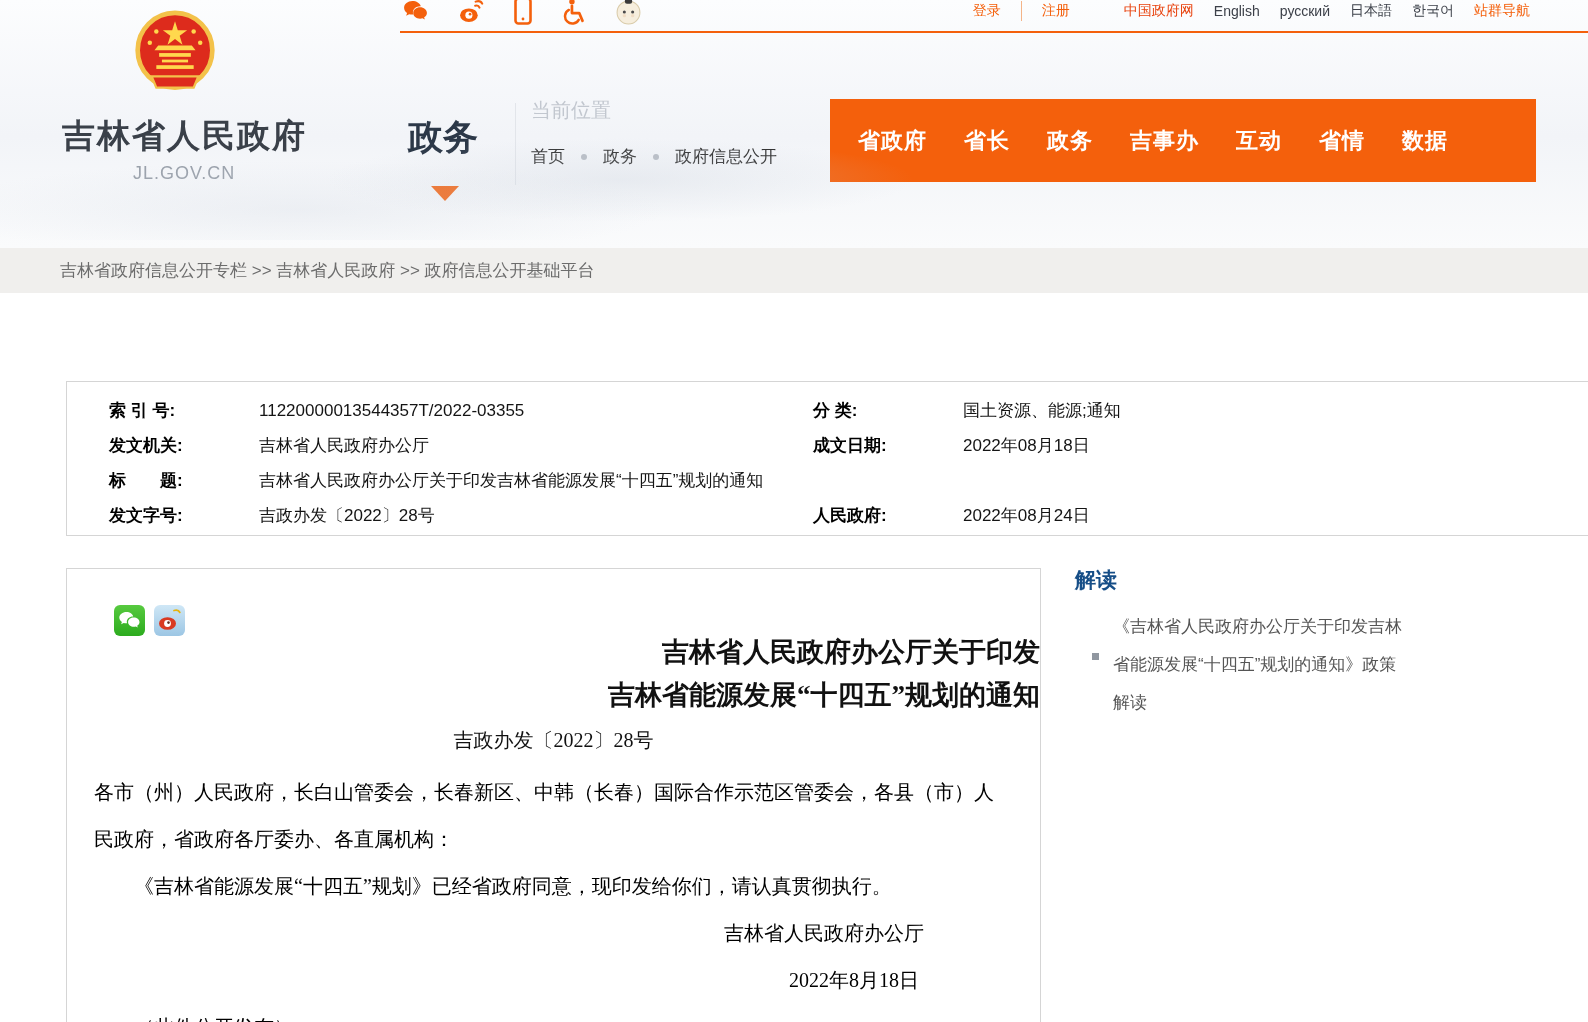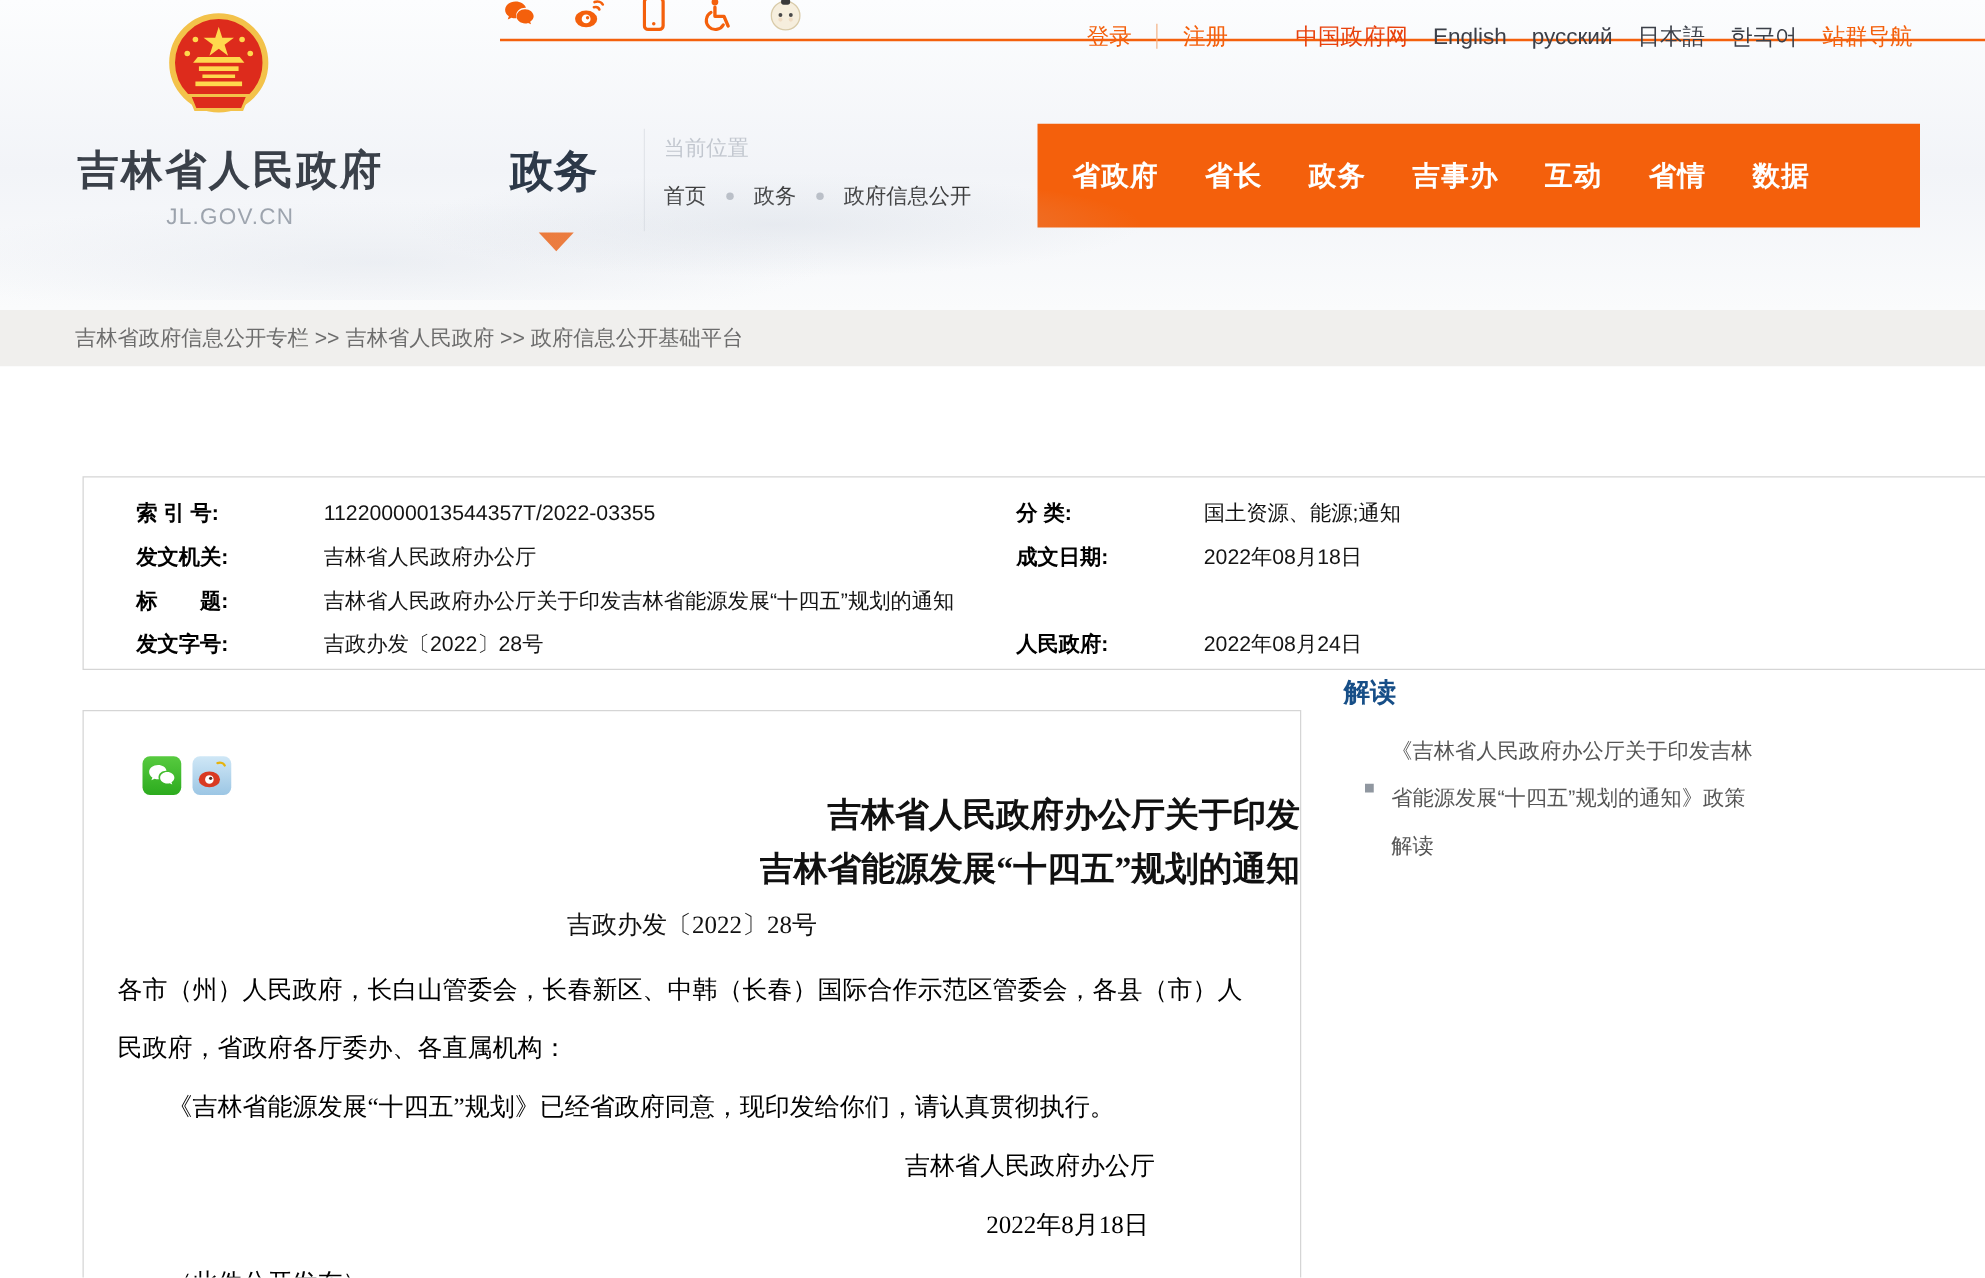--- a/index.html
+++ b/index.html
@@ -13,37 +13,37 @@
   .header::after { content:""; position:absolute; left:0; top:120px; width:100%; height:120px;
     background:radial-gradient(ellipse 420px 60px at 620px 60px, rgba(205,212,222,.35), transparent 70%),
                radial-gradient(ellipse 520px 70px at 300px 90px, rgba(210,216,226,.30), transparent 70%);
     pointer-events:none; }
 
   .topbar-icons { position:absolute; left:402px; top:-3px; display:flex; gap:29px; align-items:flex-end; height:28px; }
   .topbar-icons svg { display:block; }
   .topbar-line { position:absolute; left:400px; top:31px; width:1188px; height:2px; background:#f4600c; }
 
   .topbar-links { position:absolute; top:1px; right:58px; display:flex; align-items:center; gap:20px;
-    font-size:18px; white-space:nowrap;margin-top:16px; }
+    font-size:14px; white-space:nowrap; }
   .tl-orange { color:#f4600c; text-decoration:none; }
   .tl-red { color:#e8420d; text-decoration:none; }
   .tl-dark { color:#3c4049; text-decoration:none; }
   .tl-div { width:1px; height:20px; background:#f4b488; }
   .tl-gap { width:14px; }
 
   .emblem { position:absolute; left:133px; top:8px; }
   .site-name { position:absolute; left:62px; top:114px; font-size:33px; font-weight:bold; color:#3a4049; letter-spacing:2px; }
   .site-domain { position:absolute; left:133px; top:163px; font-size:18px; color:#9aa1ab; letter-spacing:1px; }
 
   .section-title { position:absolute; left:408px; top:114px; font-size:35px; font-weight:bold; color:#2c3848; }
   .section-triangle { position:absolute; left:431px; top:186px; width:0; height:0;
     border-left:14px solid transparent; border-right:14px solid transparent; border-top:15px solid #f4600c; }
   .vdivider { position:absolute; left:515px; top:103px; width:1px; height:82px; background:#e2e5ea; }
 
-  .current-loc { position:absolute; left:531px; top:107px; font-size:17px; color:#c2c7cf; }
+  .current-loc { position:absolute; left:531px; top:97px; font-size:20px; color:#c2c7cf; }
   .crumb { position:absolute; left:531px; top:145px; display:flex; align-items:center; gap:16px; font-size:17px; }
   .crumb a { color:#2e2e2e; text-decoration:none; }
   .crumb .dot { width:6px; height:6px; border-radius:50%; background:#b7bcc4; }
 
   .mainnav { position:absolute; left:830px; top:99px; width:706px; height:83px; background:#f4600c;
     display:flex; align-items:center; gap:37px; padding-left:28px; }
   .mainnav a { color:#fff; font-size:22px; font-weight:bold; text-decoration:none; letter-spacing:1px; }
 
   
   .graybar { position:absolute; top:248px; left:0; width:1588px; height:45px; background:#f0efed; }
@@ -69,21 +69,21 @@
   .doc-title { text-align:right; font-size:27px; font-weight:bold; line-height:43px; color:#111; }
   .doc-number { text-align:center; font-size:20px; line-height:30px; margin-top:8px; color:#111; }
   .doc-body { margin-top:14px; padding:0 27px; font-size:20px; line-height:47px; }
   .doc-body .p1 { text-indent:0; }
   .doc-body .p2 { text-indent:2em; }
   .sig-org { text-align:right; padding-right:89px; }
   .sig-date { text-align:right; padding-right:94px; }
   .pub-note { text-indent:2em; }
 
   
-  .interpret { position:absolute; left:1075px; top:540px; width:370px; }
+  .interpret { position:absolute; left:1075px; top:566px; width:370px; }
   .interpret-title { font-size:21px; font-weight:bold; color:#164e87; }
   .interpret-item { position:relative; margin-top:14px; margin-left:17px; padding-left:21px;
     width:321px; font-size:17px; line-height:38px; color:#555; cursor:pointer; }
   .interpret-item .sq { position:absolute; left:0; top:45px; width:7px; height:7px; background:#9097a0; }
 </style>
 </head>
 <body>
 
 <div class="page">
 

